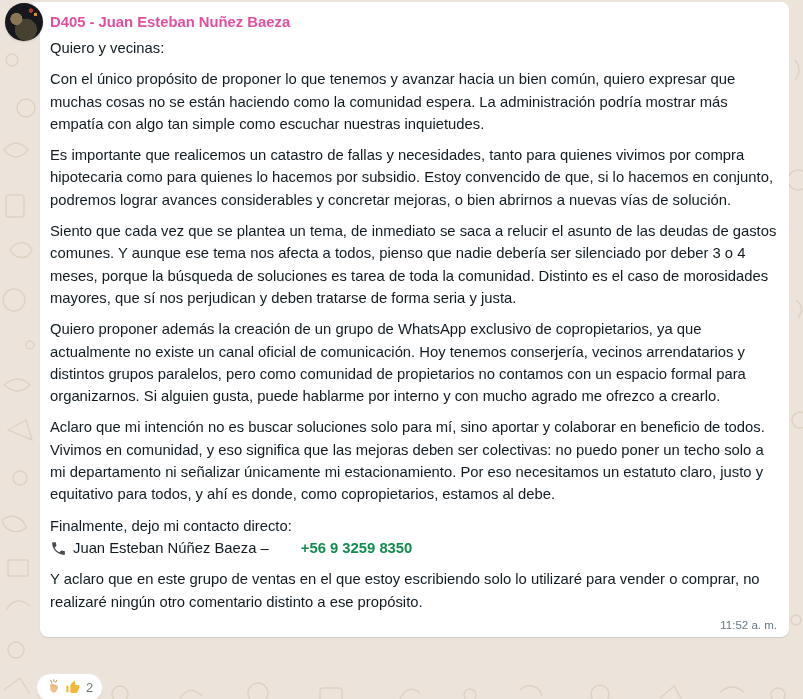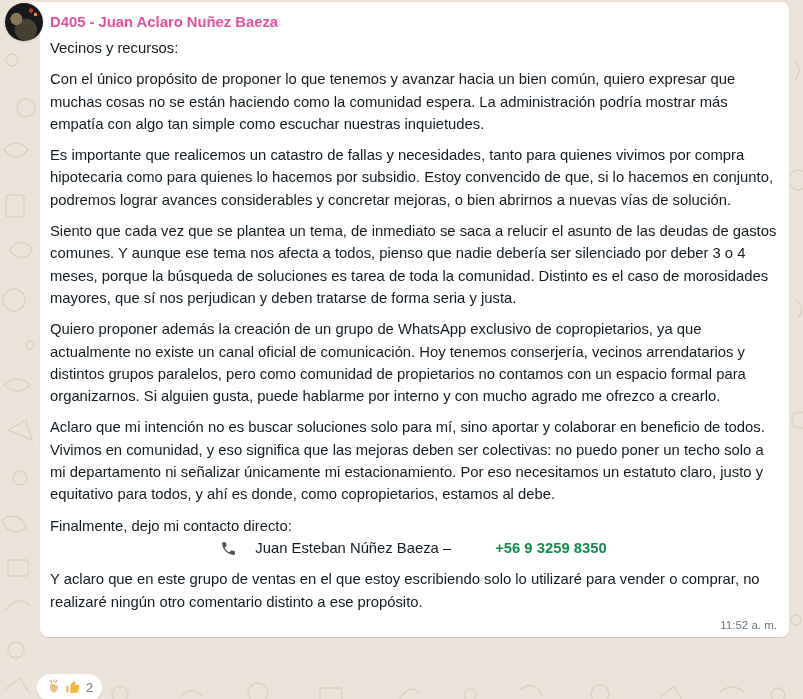--- a/index.html
+++ b/index.html
@@ -37,21 +37,21 @@
     position:absolute; top:0; left:-8px; width:8px; height:13px;
     background:#ffffff;
     clip-path:polygon(100% 0, 100% 100%, 0 0);
   }
   .sender {
     font-weight:bold; font-size:14.8px; line-height:20px;
     color:#e1509f; margin-bottom:5px; cursor:pointer; display:inline-block;
   }
   .bubble p, .contact-block { margin:0 0 9px; }
   .bubble p:last-of-type { margin-bottom:0; }
-  .contact-line { display:flex; align-items:center; gap:18px;justify-content:center; }
+  .contact-line { display:flex; align-items:center; gap:6px; }
   .phone-icon { display:inline-flex; width:17px; height:17px; flex:0 0 auto; }
   .phone-number { color:#128c4e; font-weight:bold; text-decoration:none; cursor:pointer;margin-left:26px; }
   .timestamp {
     position:absolute; right:12px; bottom:4px;
     font-size:11.5px; color:#667781; line-height:15px;
   }
 
   .reaction-pill {
     position:absolute; left:36px; top:673px; z-index:3;
     display:flex; align-items:center; gap:3px;
@@ -103,23 +103,23 @@
       <path d="M795 60 q8 10 0 20"></path>
       <path d="M796 300 q10 8 2 18"></path>
     </g>
   </svg>
 
   <div class="avatar"></div>
 
   <div class="bubble">
     <div class="tail"></div>
 
-    <div class="sender">D405 - Juan Aclaro Nuñez Baeza</div>
+    <div class="sender">D405 - Juan Esteban Nuñez Baeza</div>
 
-    <p>Vecinos y recursos:</p>
+    <p>Quiero y vecinas:</p>
     <p>Con el único propósito de proponer lo que tenemos y avanzar hacia un bien común, quiero expresar que muchas cosas no se están haciendo como la comunidad espera. La administración podría mostrar más empatía con algo tan simple como escuchar nuestras inquietudes.</p>
     <p>Es importante que realicemos un catastro de fallas y necesidades, tanto para quienes vivimos por compra hipotecaria como para quienes lo hacemos por subsidio. Estoy convencido de que, si lo hacemos en conjunto, podremos lograr avances considerables y concretar mejoras, o bien abrirnos a nuevas vías de solución.</p>
     <p>Siento que cada vez que se plantea un tema, de inmediato se saca a relucir el asunto de las deudas de gastos comunes. Y aunque ese tema nos afecta a todos, pienso que nadie debería ser silenciado por deber 3 o 4 meses, porque la búsqueda de soluciones es tarea de toda la comunidad. Distinto es el caso de morosidades mayores, que sí nos perjudican y deben tratarse de forma seria y justa.</p>
     <p>Quiero proponer además la creación de un grupo de WhatsApp exclusivo de copropietarios, ya que actualmente no existe un canal oficial de comunicación. Hoy tenemos conserjería, vecinos arrendatarios y distintos grupos paralelos, pero como comunidad de propietarios no contamos con un espacio formal para organizarnos. Si alguien gusta, puede hablarme por interno y con mucho agrado me ofrezco a crearlo.</p>
     <p>Aclaro que mi intención no es buscar soluciones solo para mí, sino aportar y colaborar en beneficio de todos. Vivimos en comunidad, y eso significa que las mejoras deben ser colectivas: no puedo poner un techo solo a mi departamento ni señalizar únicamente mi estacionamiento. Por eso necesitamos un estatuto claro, justo y equitativo para todos, y ahí es donde, como copropietarios, estamos al debe.</p>
 
     <div class="contact-block">
       <div>Finalmente, dejo mi contacto directo:</div>
       <div class="contact-line">
         <span class="phone-icon">

